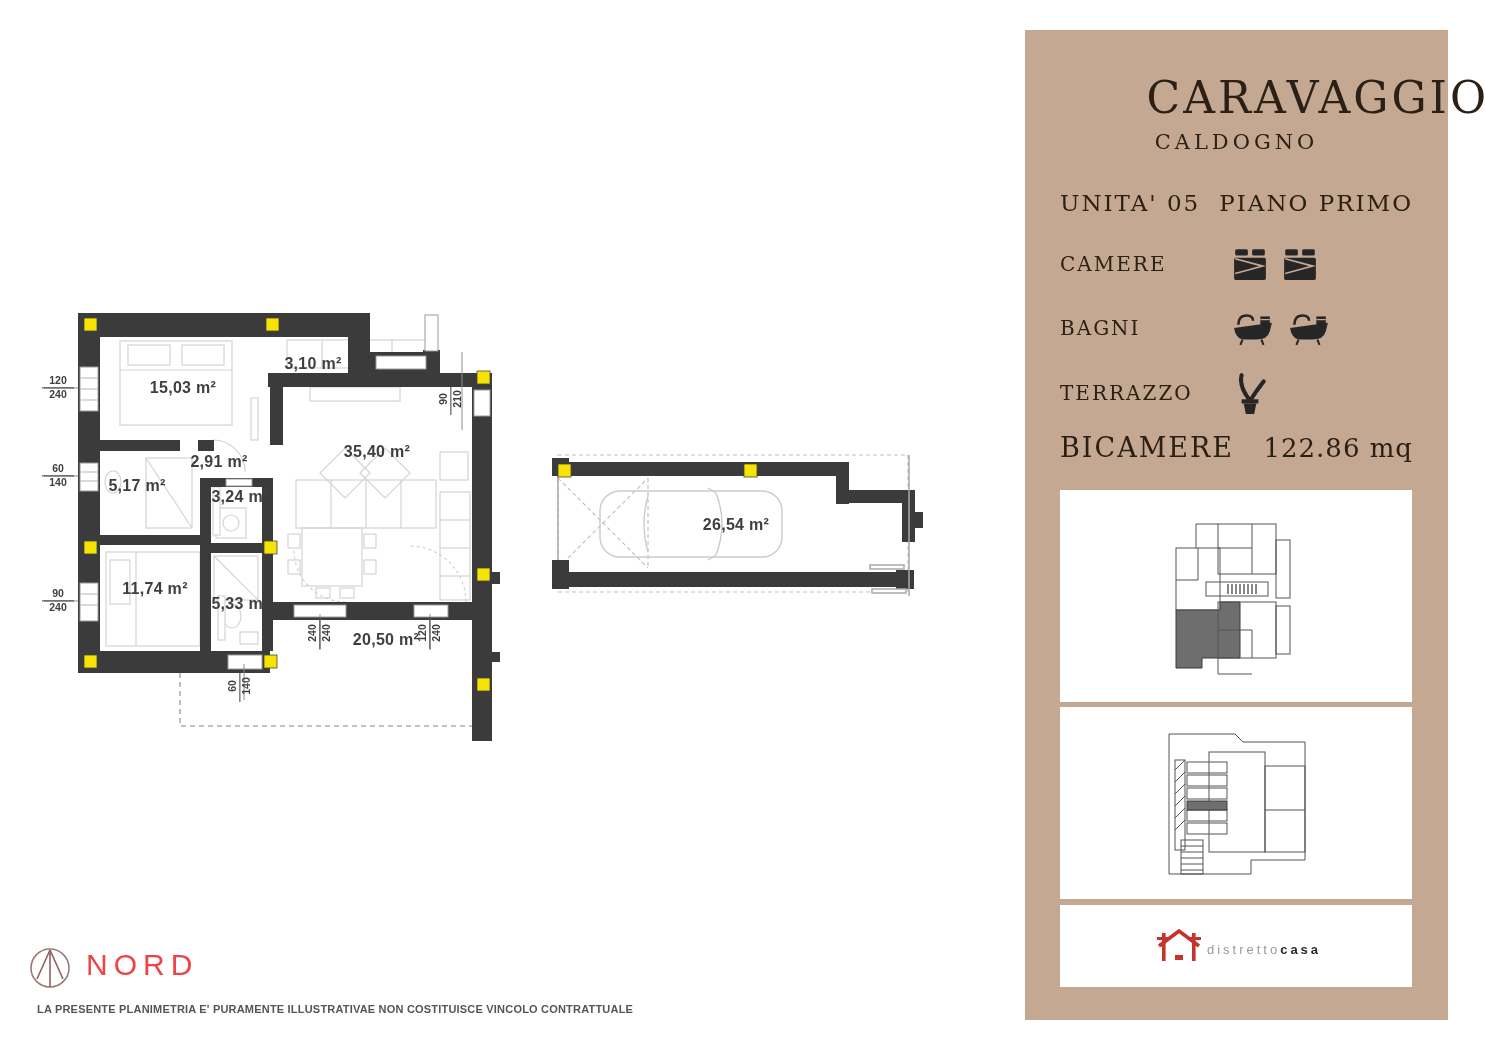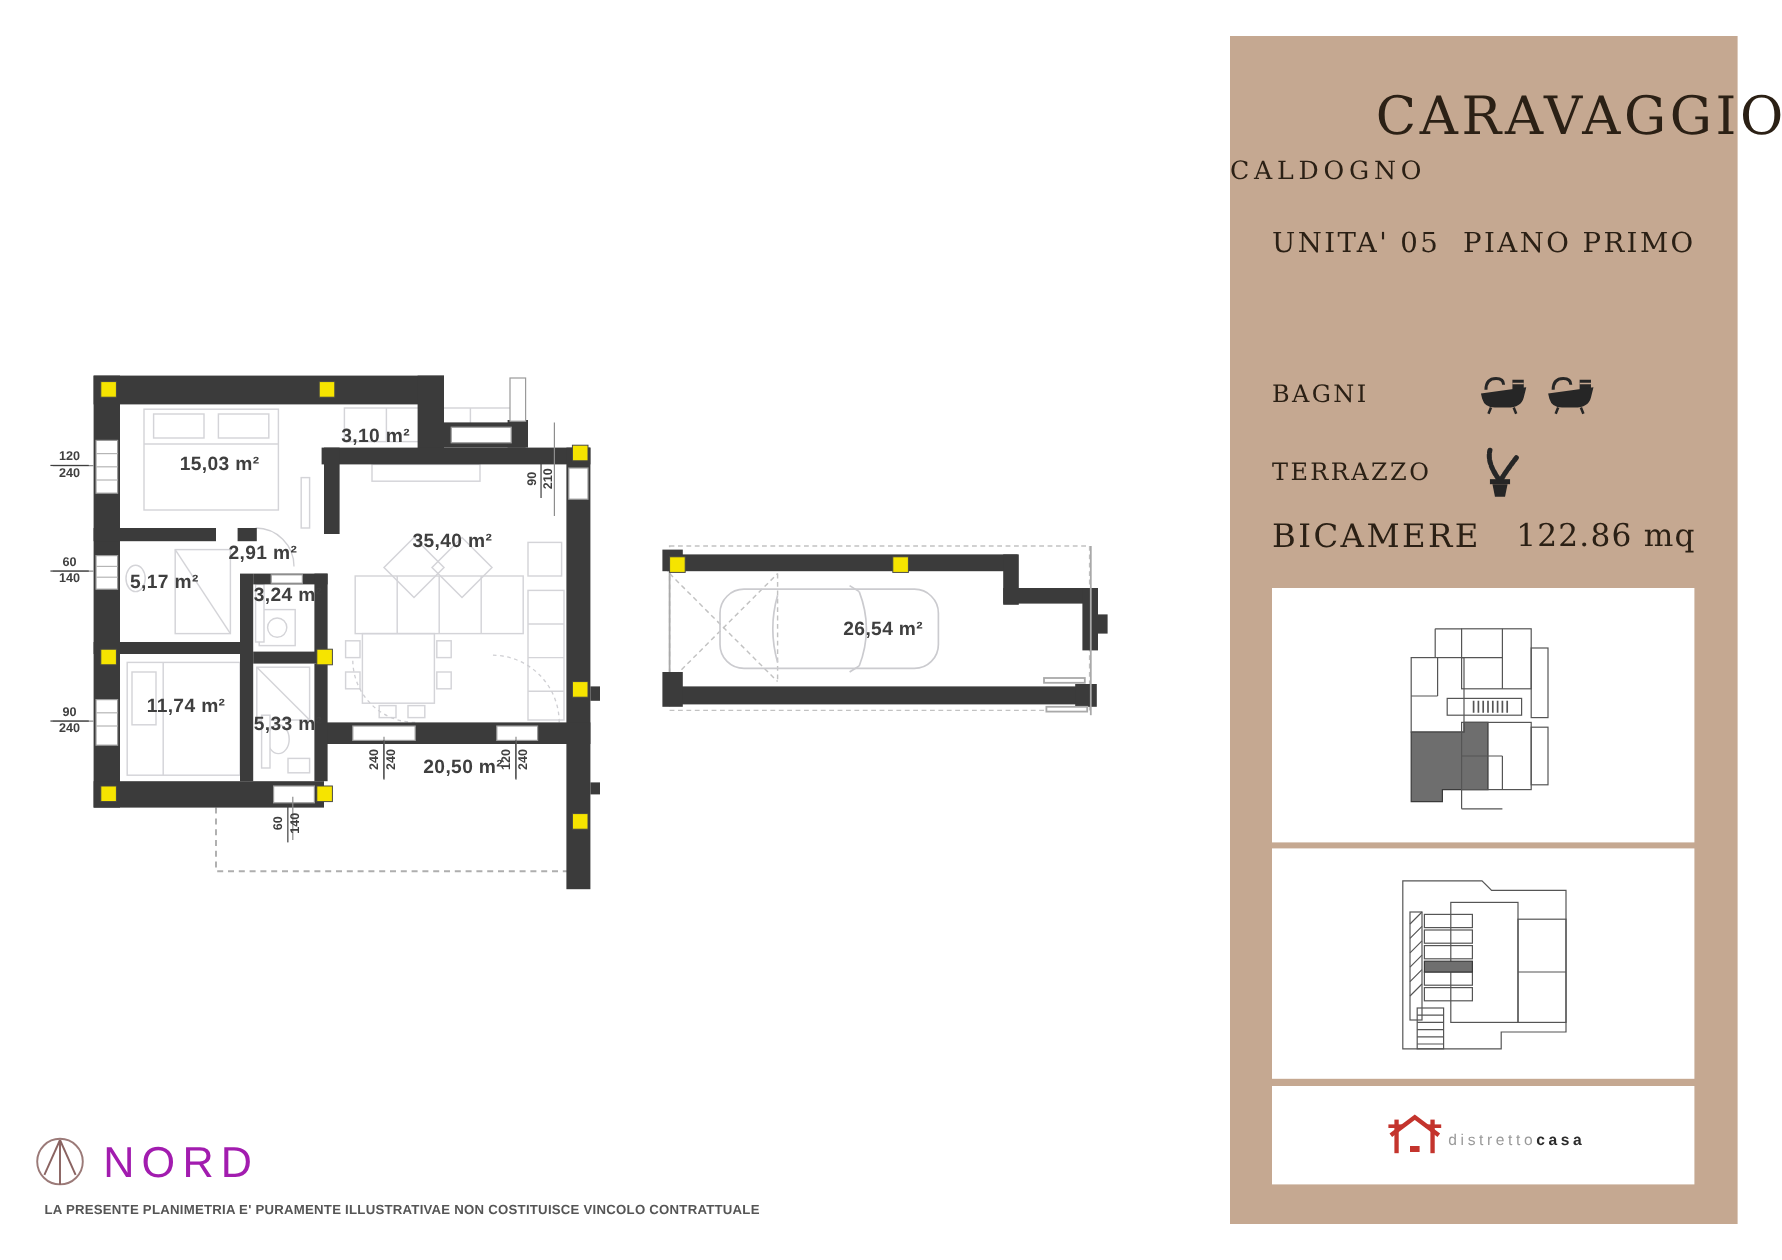--- a/index.html
+++ b/index.html
@@ -7,32 +7,32 @@
          font-family:"Liberation Sans",sans-serif;}
   
   #plan-svg{position:absolute;left:0;top:0;}
   .room-label{position:absolute;transform:translate(-50%,-50%);font-size:16px;font-weight:600;
               color:#3f3f3f;white-space:nowrap;letter-spacing:.3px;}
   .dim{position:absolute;transform:translate(-50%,-50%);display:flex;flex-direction:column;
        align-items:center;font-size:10.5px;font-weight:600;color:#3f3f3f;line-height:1.25;}
   .dim .top{border-bottom:1px solid #3f3f3f;padding:0 4px;min-width:24px;text-align:center;}
   .dim .bot{padding:0 4px;}
   .dim.rot{transform:translate(-50%,-50%) rotate(-90deg);}
-  #nord{position:absolute;left:86px;top:948px;font-size:36px;letter-spacing:6px;color:#a21caf;}
+  #nord{position:absolute;left:86px;top:948px;font-size:30px;letter-spacing:6px;color:#ef4444;}
   #disclaimer{position:absolute;left:37px;top:1003px;font-size:11px;font-weight:600;
               color:#555;letter-spacing:.2px;}
   
   #panel{position:absolute;left:1025px;top:30px;width:423px;height:990px;background:#c5a891;
          font-family:"DejaVu Serif",serif;color:#2b2015;}
   .p-title{position:absolute;top:42px;left:0;width:100%;text-align:right;font-size:44px;
            letter-spacing:3px;padding-left:41px;}
-  .p-sub{position:absolute;top:100px;left:0;width:100%;text-align:left;font-size:21px;
+  .p-sub{position:absolute;top:100px;left:0;width:100%;text-align:center;font-size:21px;
          letter-spacing:4px;}
   .p-row{position:absolute;left:35px;right:35px;display:flex;justify-content:space-between;
-         }
+         align-items:center;}
   .p-label{font-size:20px;letter-spacing:2px;}
   .feat-row{position:absolute;left:35px;right:35px;display:flex;align-items:center;}
   .feat-row .p-label{width:172px;}
   .feat-icons{display:flex;gap:14px;align-items:flex-end;}
   .wbox{position:absolute;left:35px;width:352px;background:#ffffff;display:flex;
         align-items:center;justify-content:center;flex-direction:row;}
   .logo-text{font-family:"Liberation Sans",sans-serif;font-size:13px;letter-spacing:3px;
              margin-top:6px;}
   .logo-text .lt1{color:#9a9a9a;}
   .logo-text .lt2{color:#2b2b2b;font-weight:bold;}
@@ -262,20 +262,37 @@
 
   <div id="panel">
     <div class="p-title">CARAVAGGIO</div>
     <div class="p-sub">CALDOGNO</div>
 
     <div class="p-row" style="top:160px">
       <span class="p-label" style="font-size:23px">UNITA' 05</span>
       <span class="p-label" style="font-size:23px">PIANO PRIMO</span>
     </div>
 
+    <div class="feat-row" style="top:212px;height:44px">
+      <span class="p-label">CAMERE</span>
+      <span class="feat-icons">
+        <svg width="36" height="36" viewBox="0 0 34 34">
+          <rect x="3" y="3" width="12" height="6" rx="1.5" fill="#262626"></rect>
+          <rect x="19" y="3" width="12" height="6" rx="1.5" fill="#262626"></rect>
+          <rect x="2" y="11" width="30" height="21" rx="1.5" fill="#262626"></rect>
+          <path d="M3,12 L29,19 L3,26" fill="none" stroke="#c5a891" stroke-width="1.6"></path>
+        </svg>
+        <svg width="36" height="36" viewBox="0 0 34 34">
+          <rect x="3" y="3" width="12" height="6" rx="1.5" fill="#262626"></rect>
+          <rect x="19" y="3" width="12" height="6" rx="1.5" fill="#262626"></rect>
+          <rect x="2" y="11" width="30" height="21" rx="1.5" fill="#262626"></rect>
+          <path d="M3,12 L29,19 L3,26" fill="none" stroke="#c5a891" stroke-width="1.6"></path>
+        </svg>
+      </span>
+    </div>
 
     <div class="feat-row" style="top:338px;height:50px">
       <span class="p-label">TERRAZZO</span>
       <span class="feat-icons">
         <svg width="36" height="44" viewBox="0 0 34 42">
           <path d="M16,27 C11,20 7,12 9,4" fill="none" stroke="#262626" stroke-width="4" stroke-linecap="round" stroke-dasharray="3 1.6"></path>
           <path d="M18,27 C23,19 27,14 30,10" fill="none" stroke="#262626" stroke-width="4" stroke-linecap="round" stroke-dasharray="3 1.6"></path>
           <rect x="9" y="27" width="16" height="4" fill="#262626"></rect>
           <path d="M11,31 h12 l-2,10 h-8 z" fill="#262626"></path>
         </svg>

